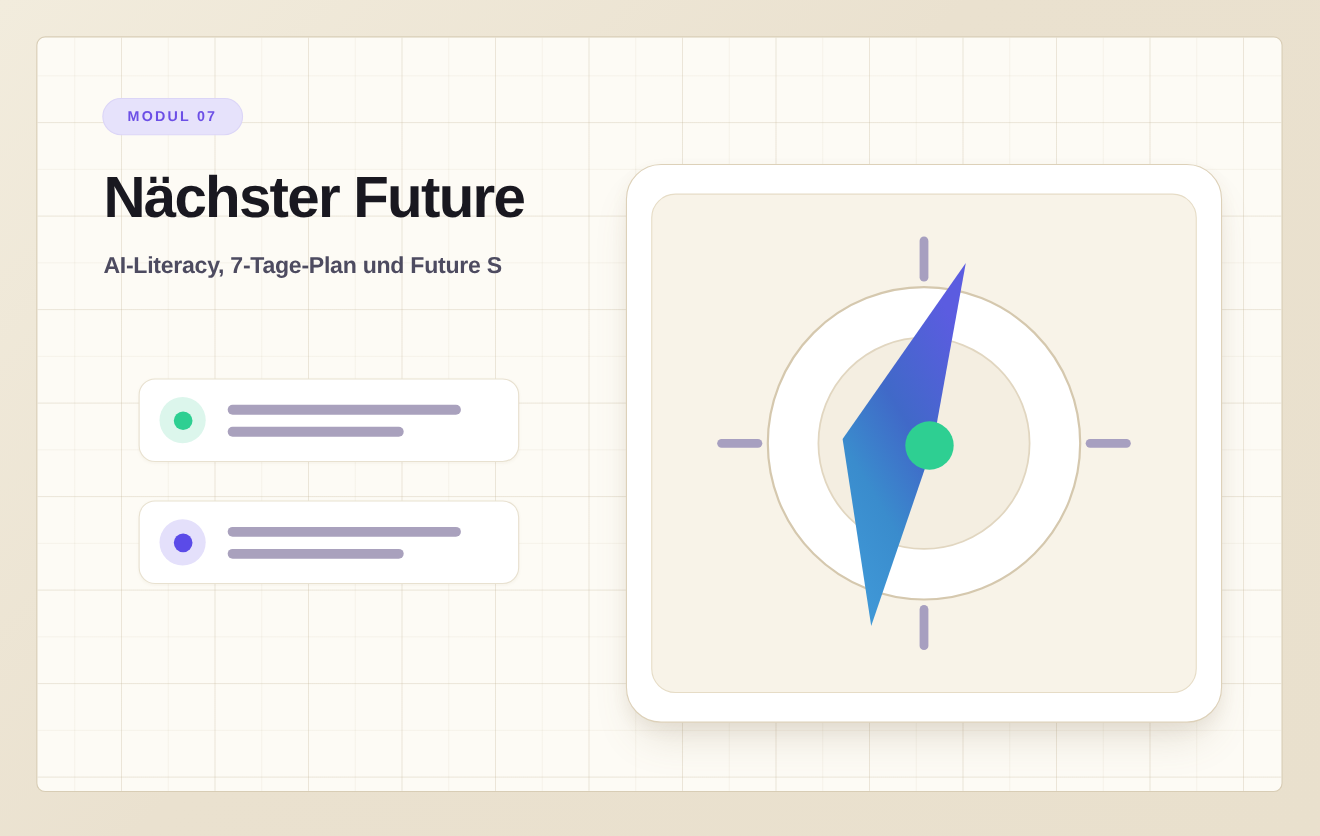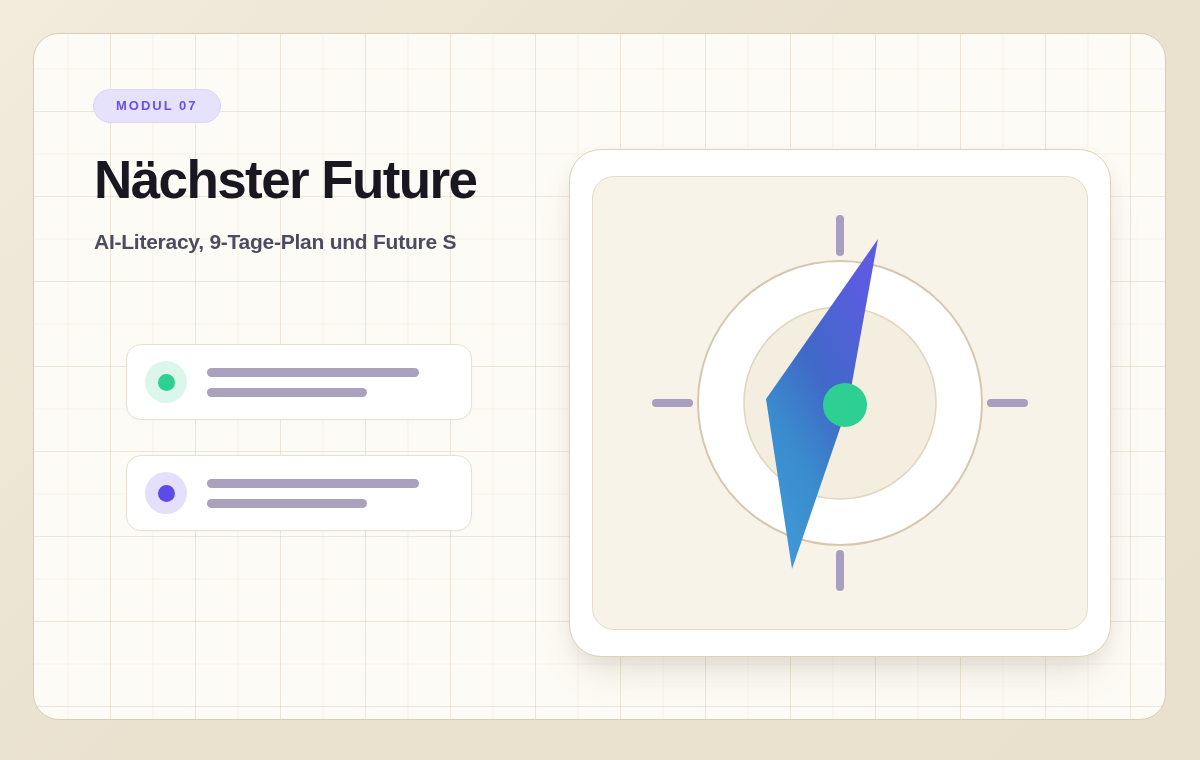--- a/index.html
+++ b/index.html
@@ -26,21 +26,21 @@
 
   
   .slide-card {
     position: absolute;
     left: 33px;
     top: 33px;
     width: 1133px;
     height: 687px;
     box-sizing: border-box;
     border: 1.5px solid #d8cdb5;
-    border-radius: 26px;
+    border-radius: 8px;
     background: #fdfbf5;
     overflow: hidden;
   }
 
   
   .grid-overlay {
     position: absolute;
     inset: 0;
     background-image:
       linear-gradient(to right, rgba(199,184,156,0.22) 1px, transparent 1px),
@@ -197,21 +197,21 @@
 
     <div class="grid-overlay fine"></div>
     <div class="grid-overlay"></div>
 
     <div class="left-col">
 
       <div class="badge">MODUL 07</div>
 
       <h1 class="headline">Nächster Future</h1>
 
-      <p class="subline">AI-Literacy, 9-Tage-Plan und Future S</p>
+      <p class="subline">AI-Literacy, 7-Tage-Plan und Future S</p>
     </div>
 
     <div class="bullet-list">
 
       <div class="bullet-card">
         <span class="dot-halo mint">
           <span class="dot"></span>
         </span>
         <span class="bar-stack">
           <span class="bar long"></span>

